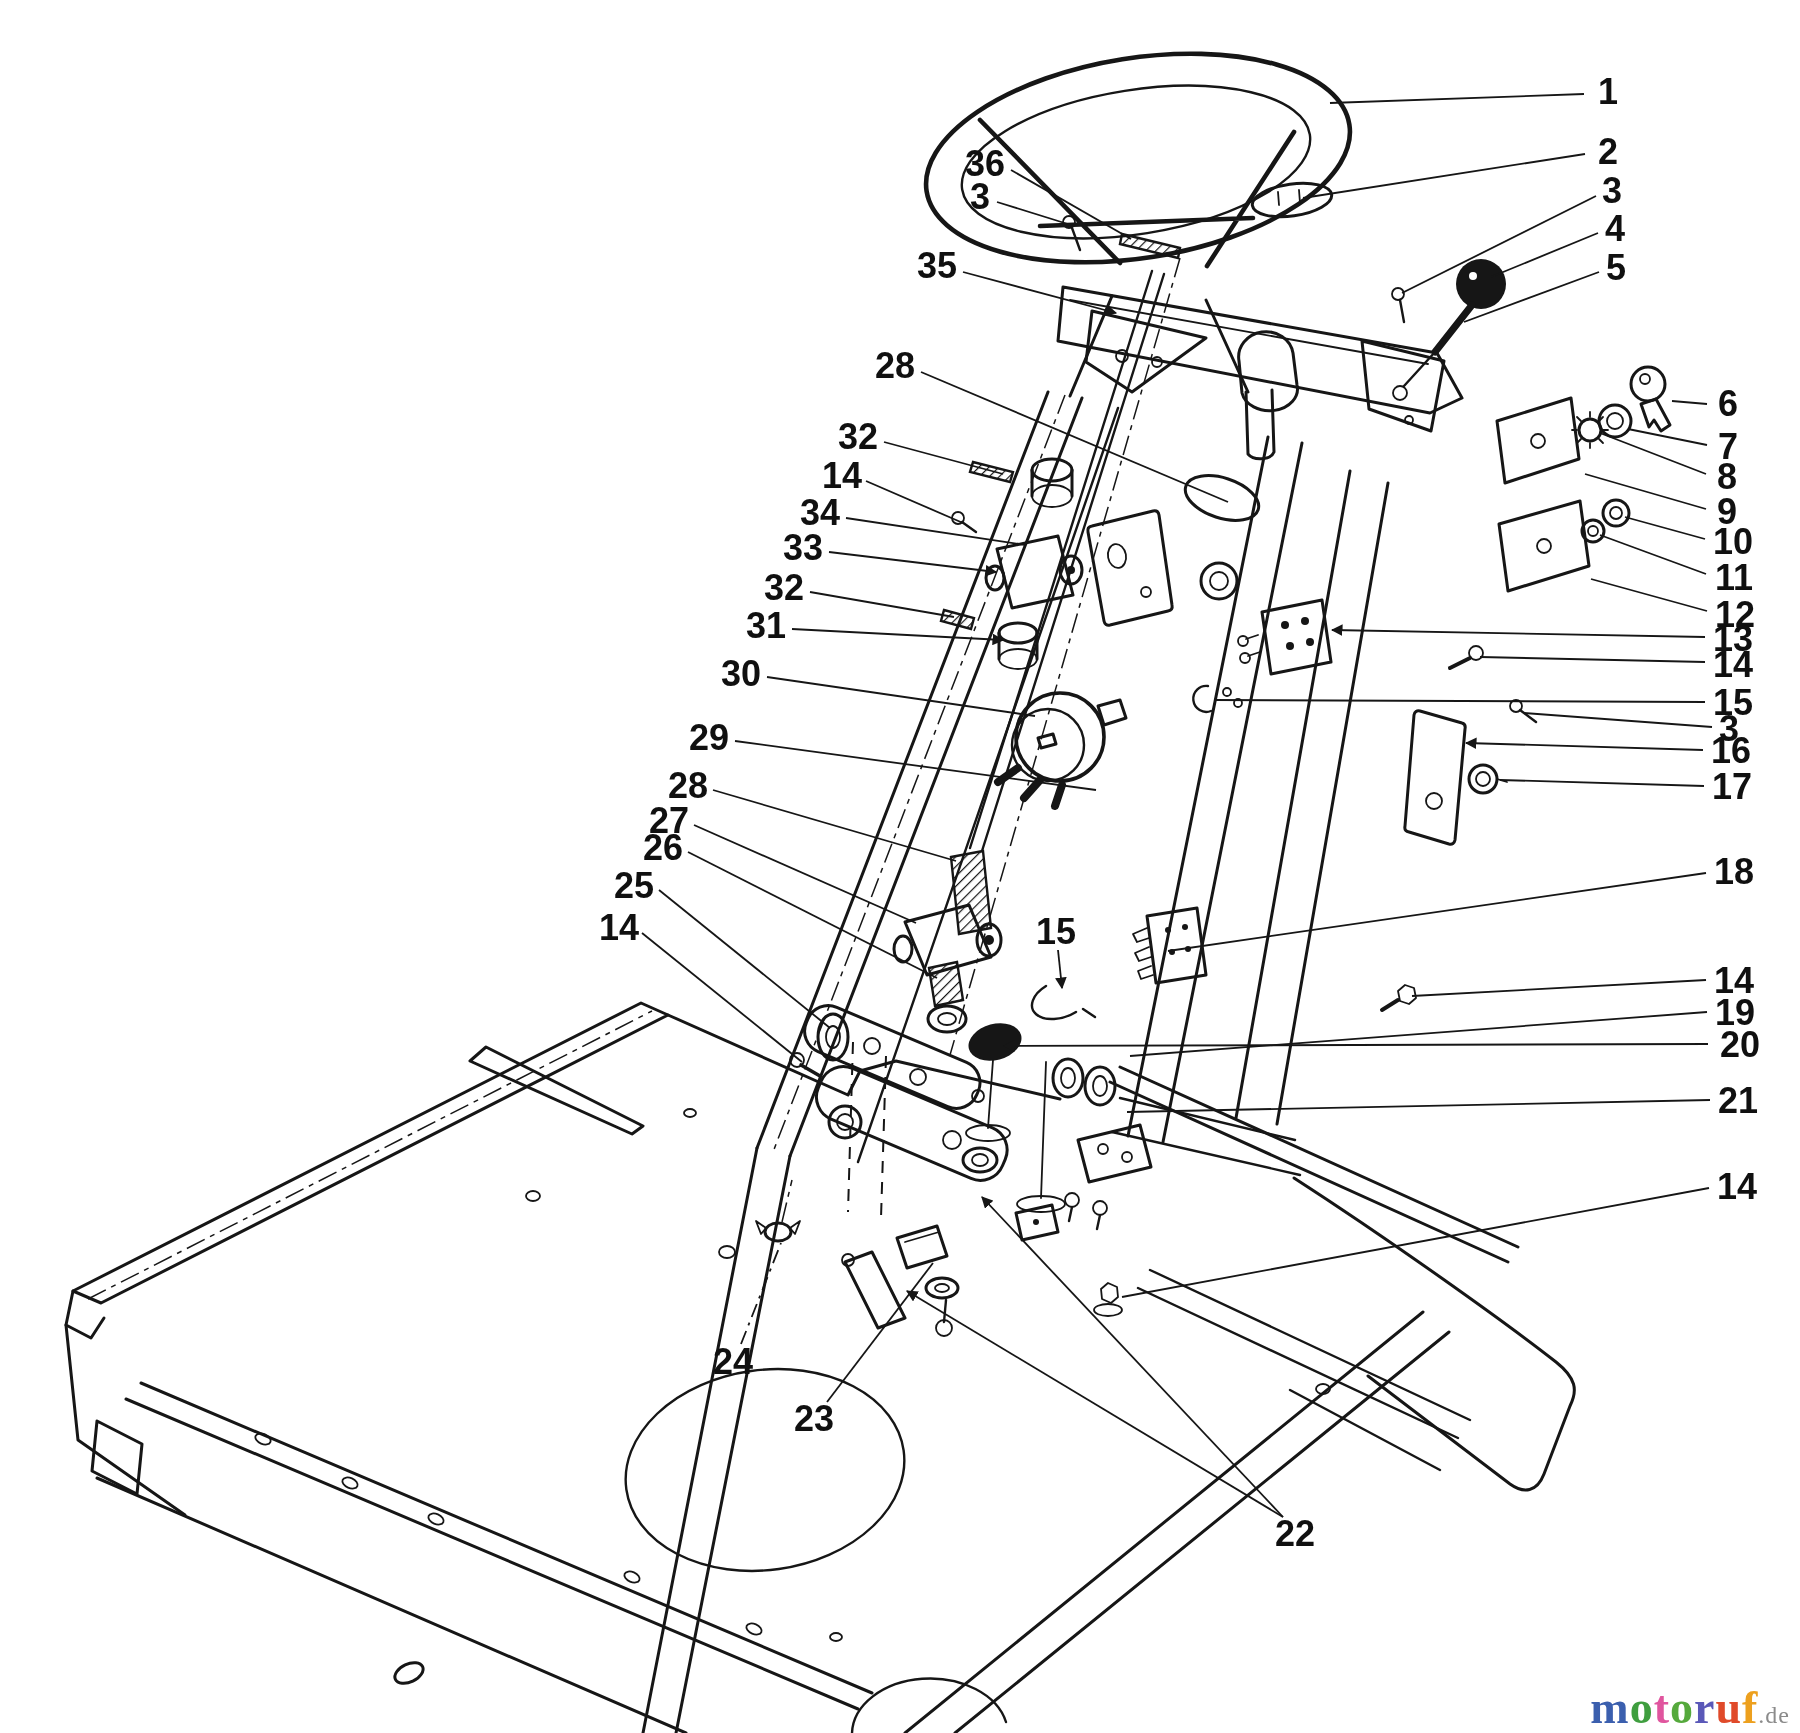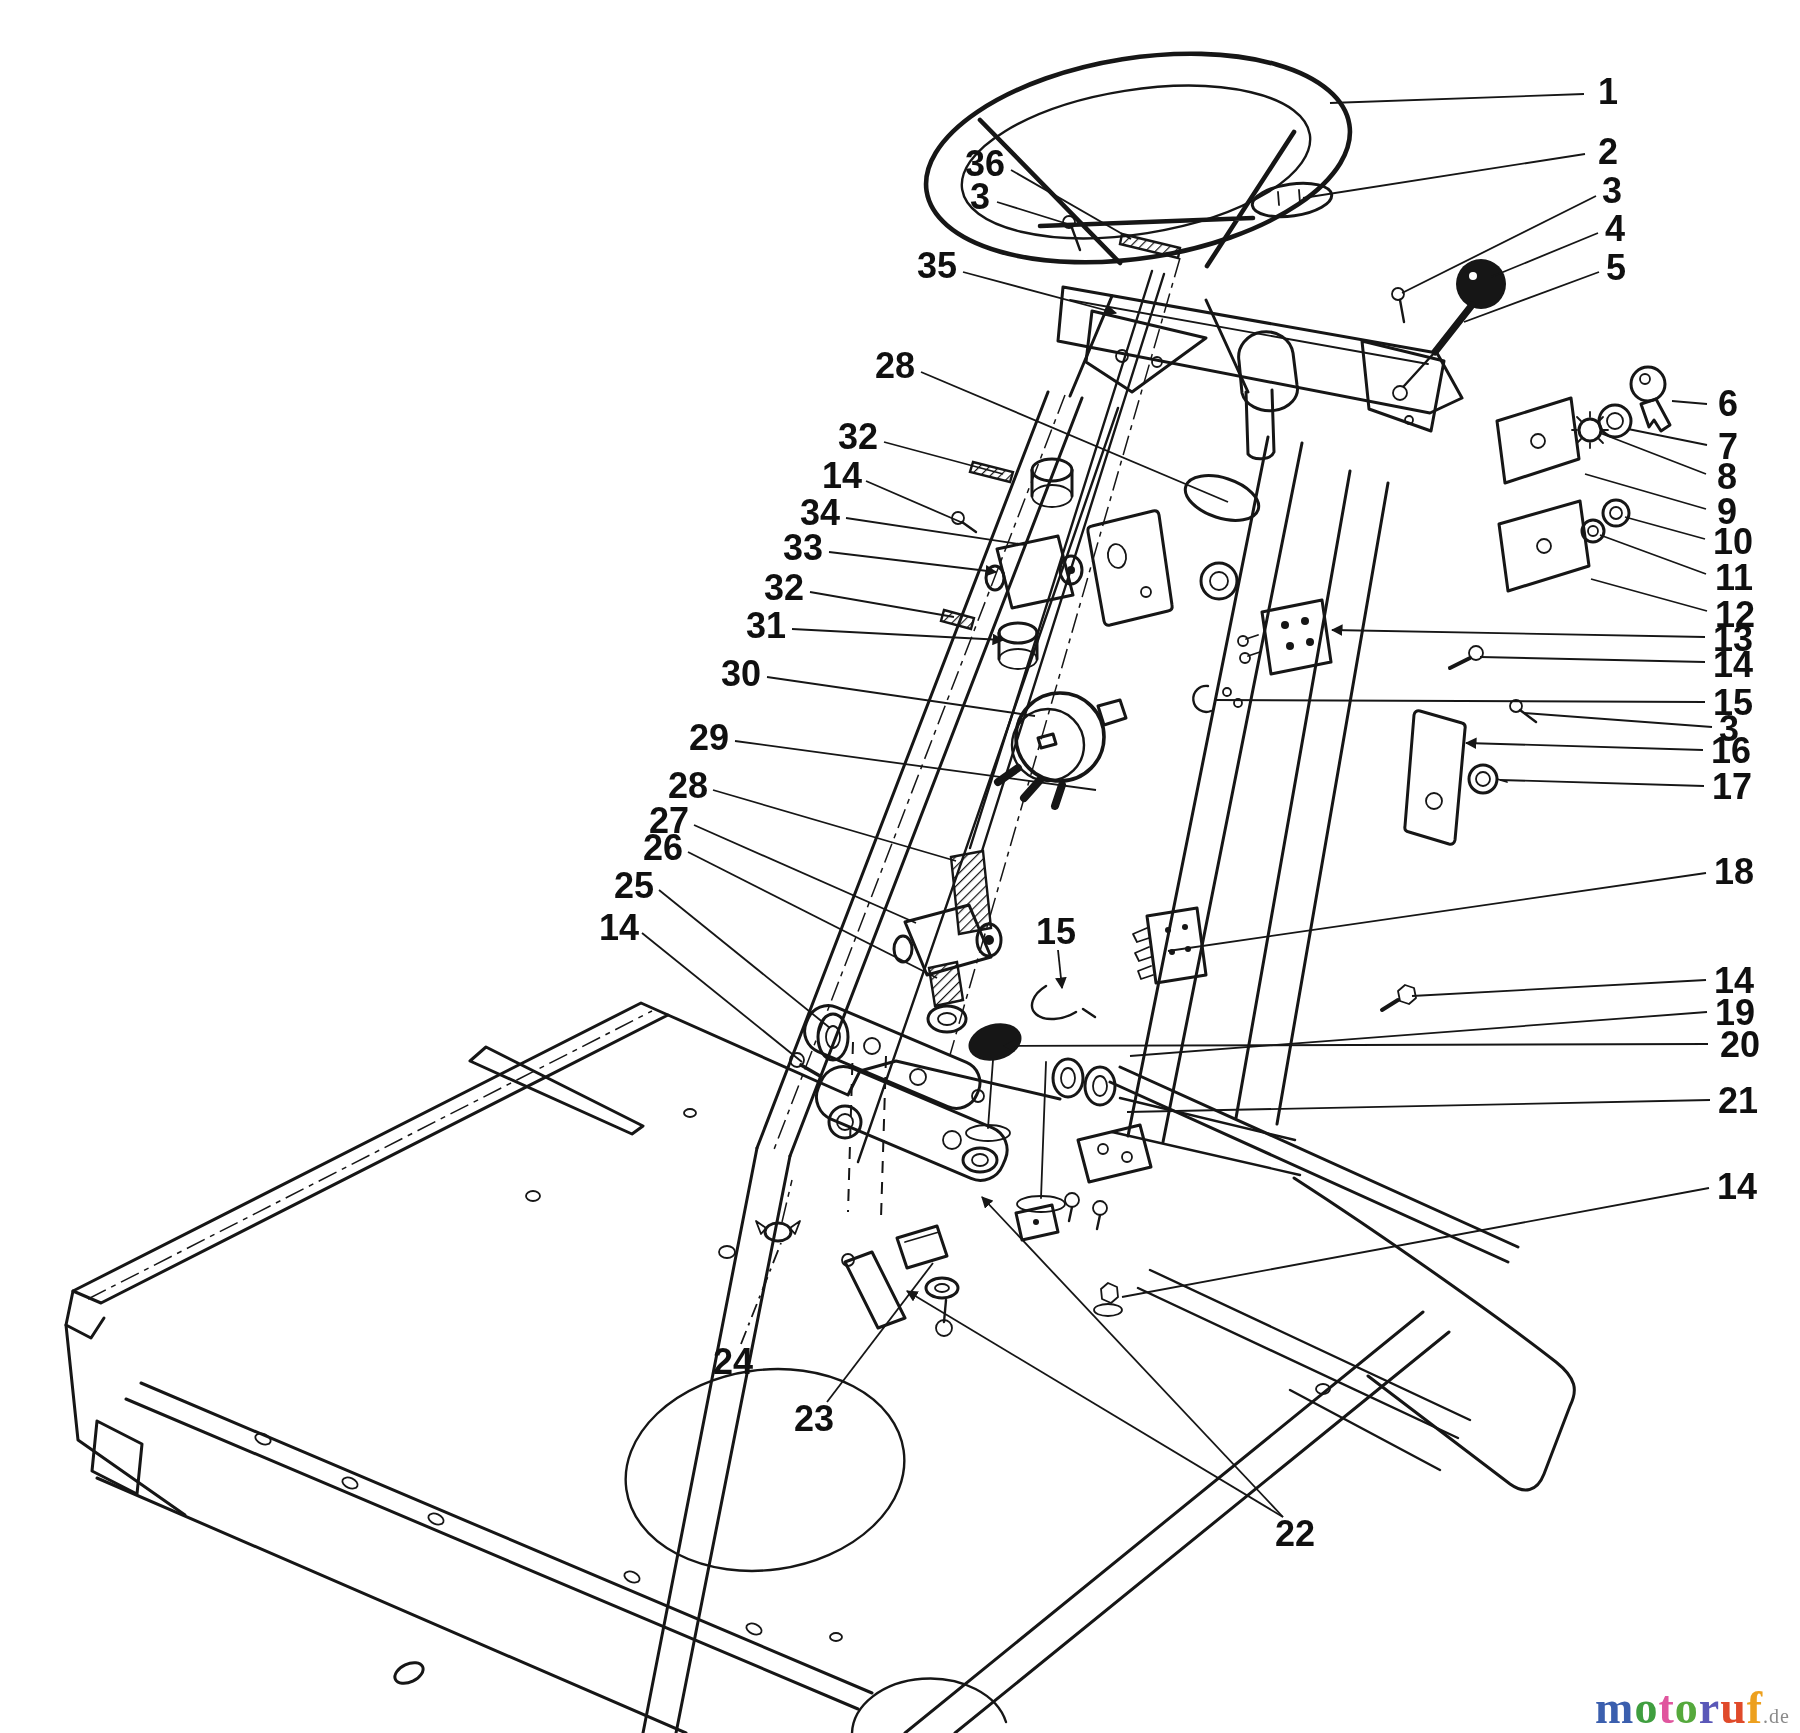--- a/index.html
+++ b/index.html
@@ -12,21 +12,21 @@
   .thick{stroke-width:4.6}
   .fillb{fill:#161616;stroke:none}
   .hatchf{fill:url(#hatch);stroke:#161616;stroke-width:2.4}
   .cl{stroke:#161616;stroke-width:1.5;fill:none;stroke-dasharray:20 6 5 6}
   .dsh{stroke:#161616;stroke-width:2;fill:none;stroke-dasharray:12 9}
   .leader{stroke:#161616;stroke-width:1.8;fill:none}
   .leader.dd{stroke-dasharray:14 6 3 6}
   text.num{font:700 36px "Liberation Sans",sans-serif;fill:#101010;text-anchor:middle}
   .wm{position:absolute;right:10px;bottom:2px;font:700 46px "Liberation Serif",serif;
       letter-spacing:1px;line-height:1}
-  .wm .de{font-size:20px;font-weight:400}
+  .wm .de{font-size:24px;font-weight:400}
 </style>
 </head>
 <body>
 
 <div class="stage">
 
   <svg width="1800" height="1733" viewBox="0 0 1800 1733" aria-label="exploded parts diagram">
     <defs>
       <pattern id="hatch" width="7" height="7" patternUnits="userSpaceOnUse" patternTransform="rotate(45)">
         <line x1="0" y1="0" x2="0" y2="7" stroke="#161616" stroke-width="2.4"></line>

